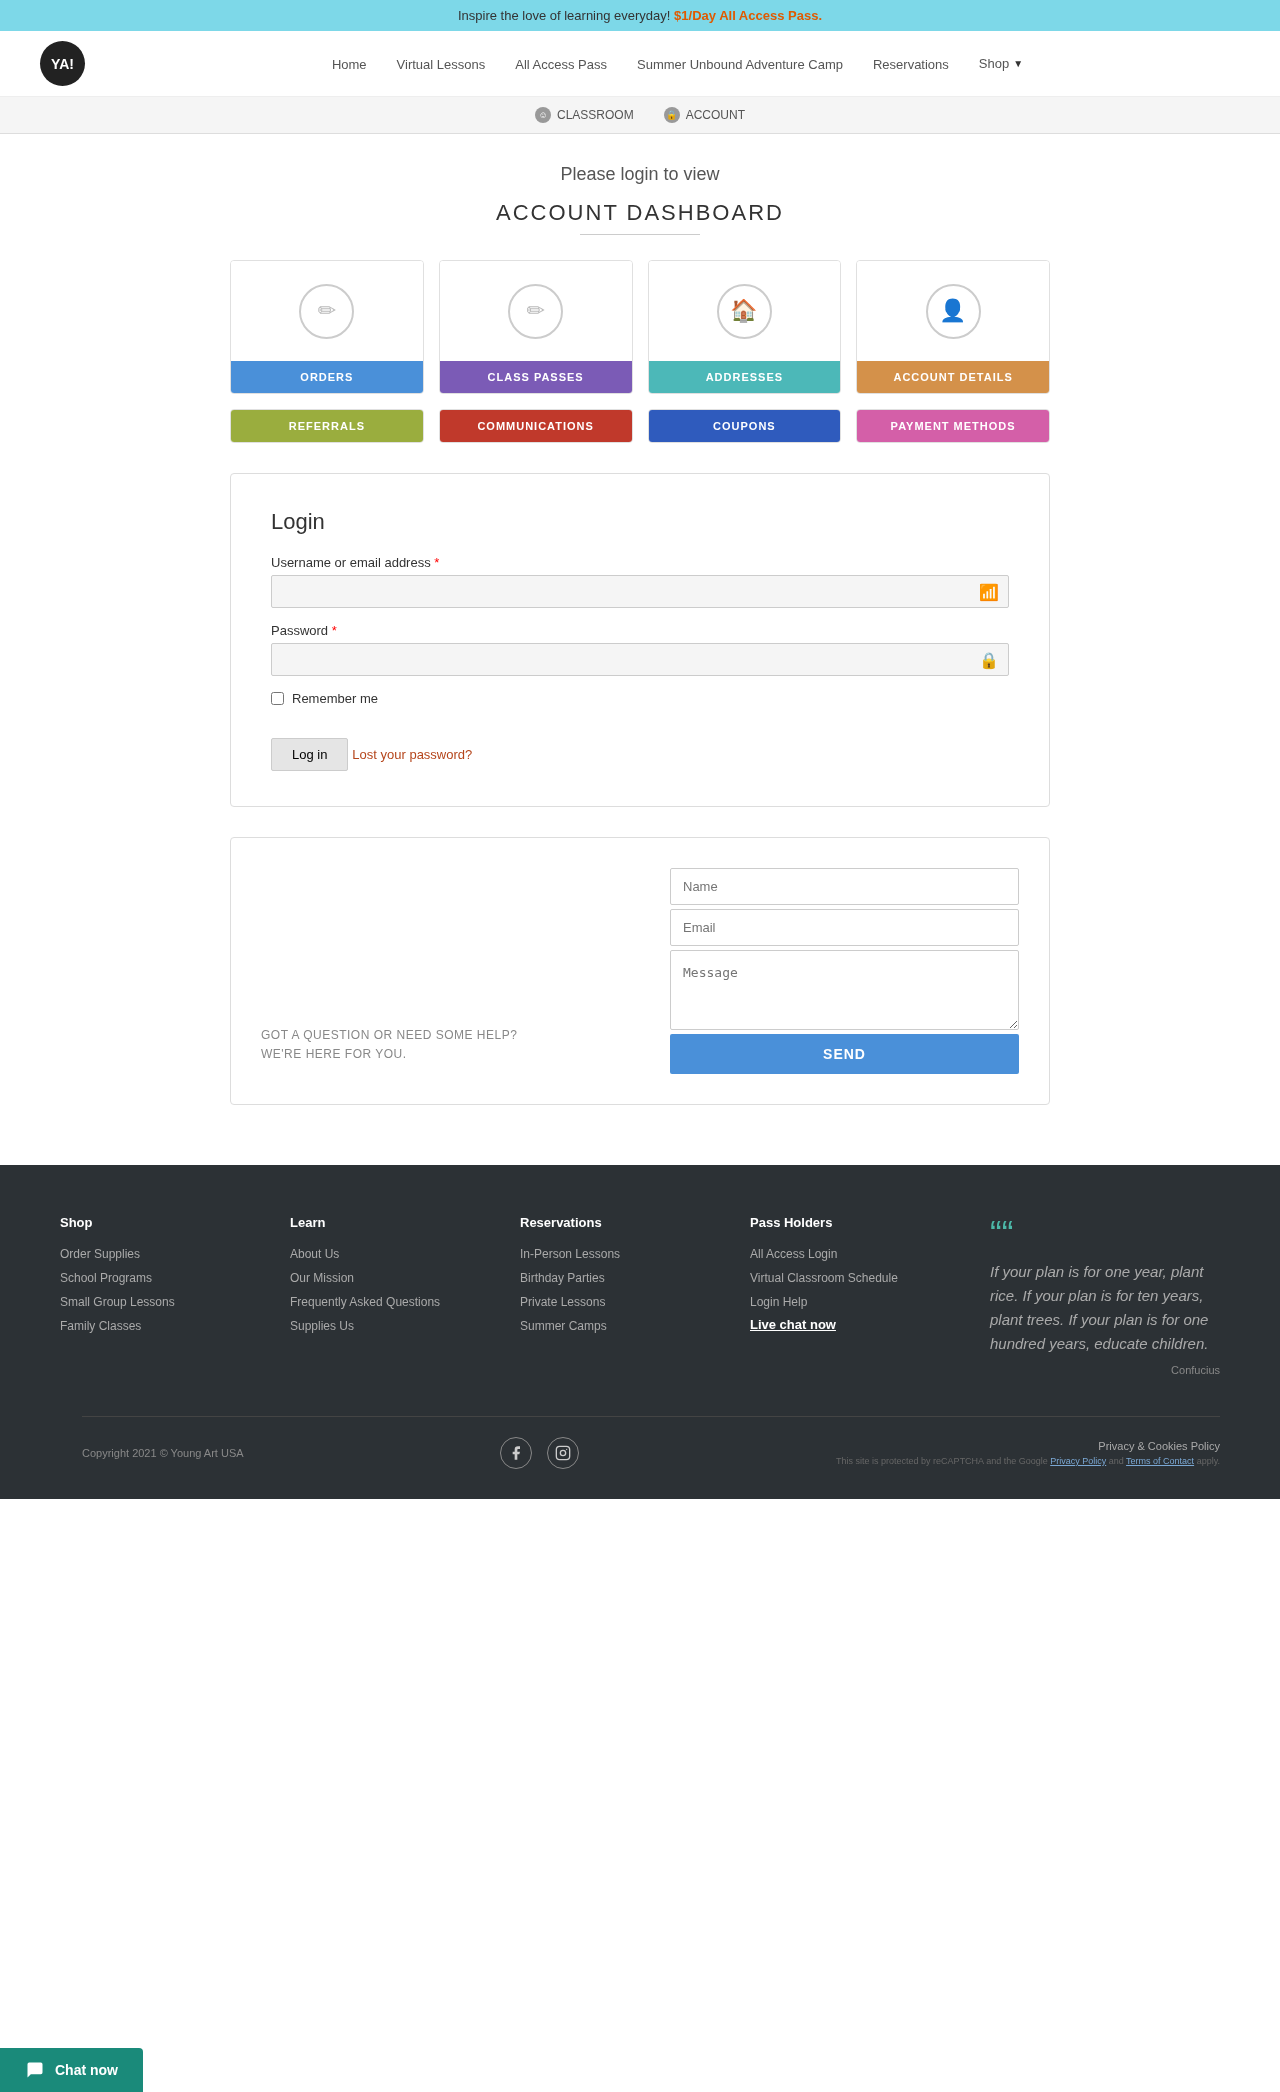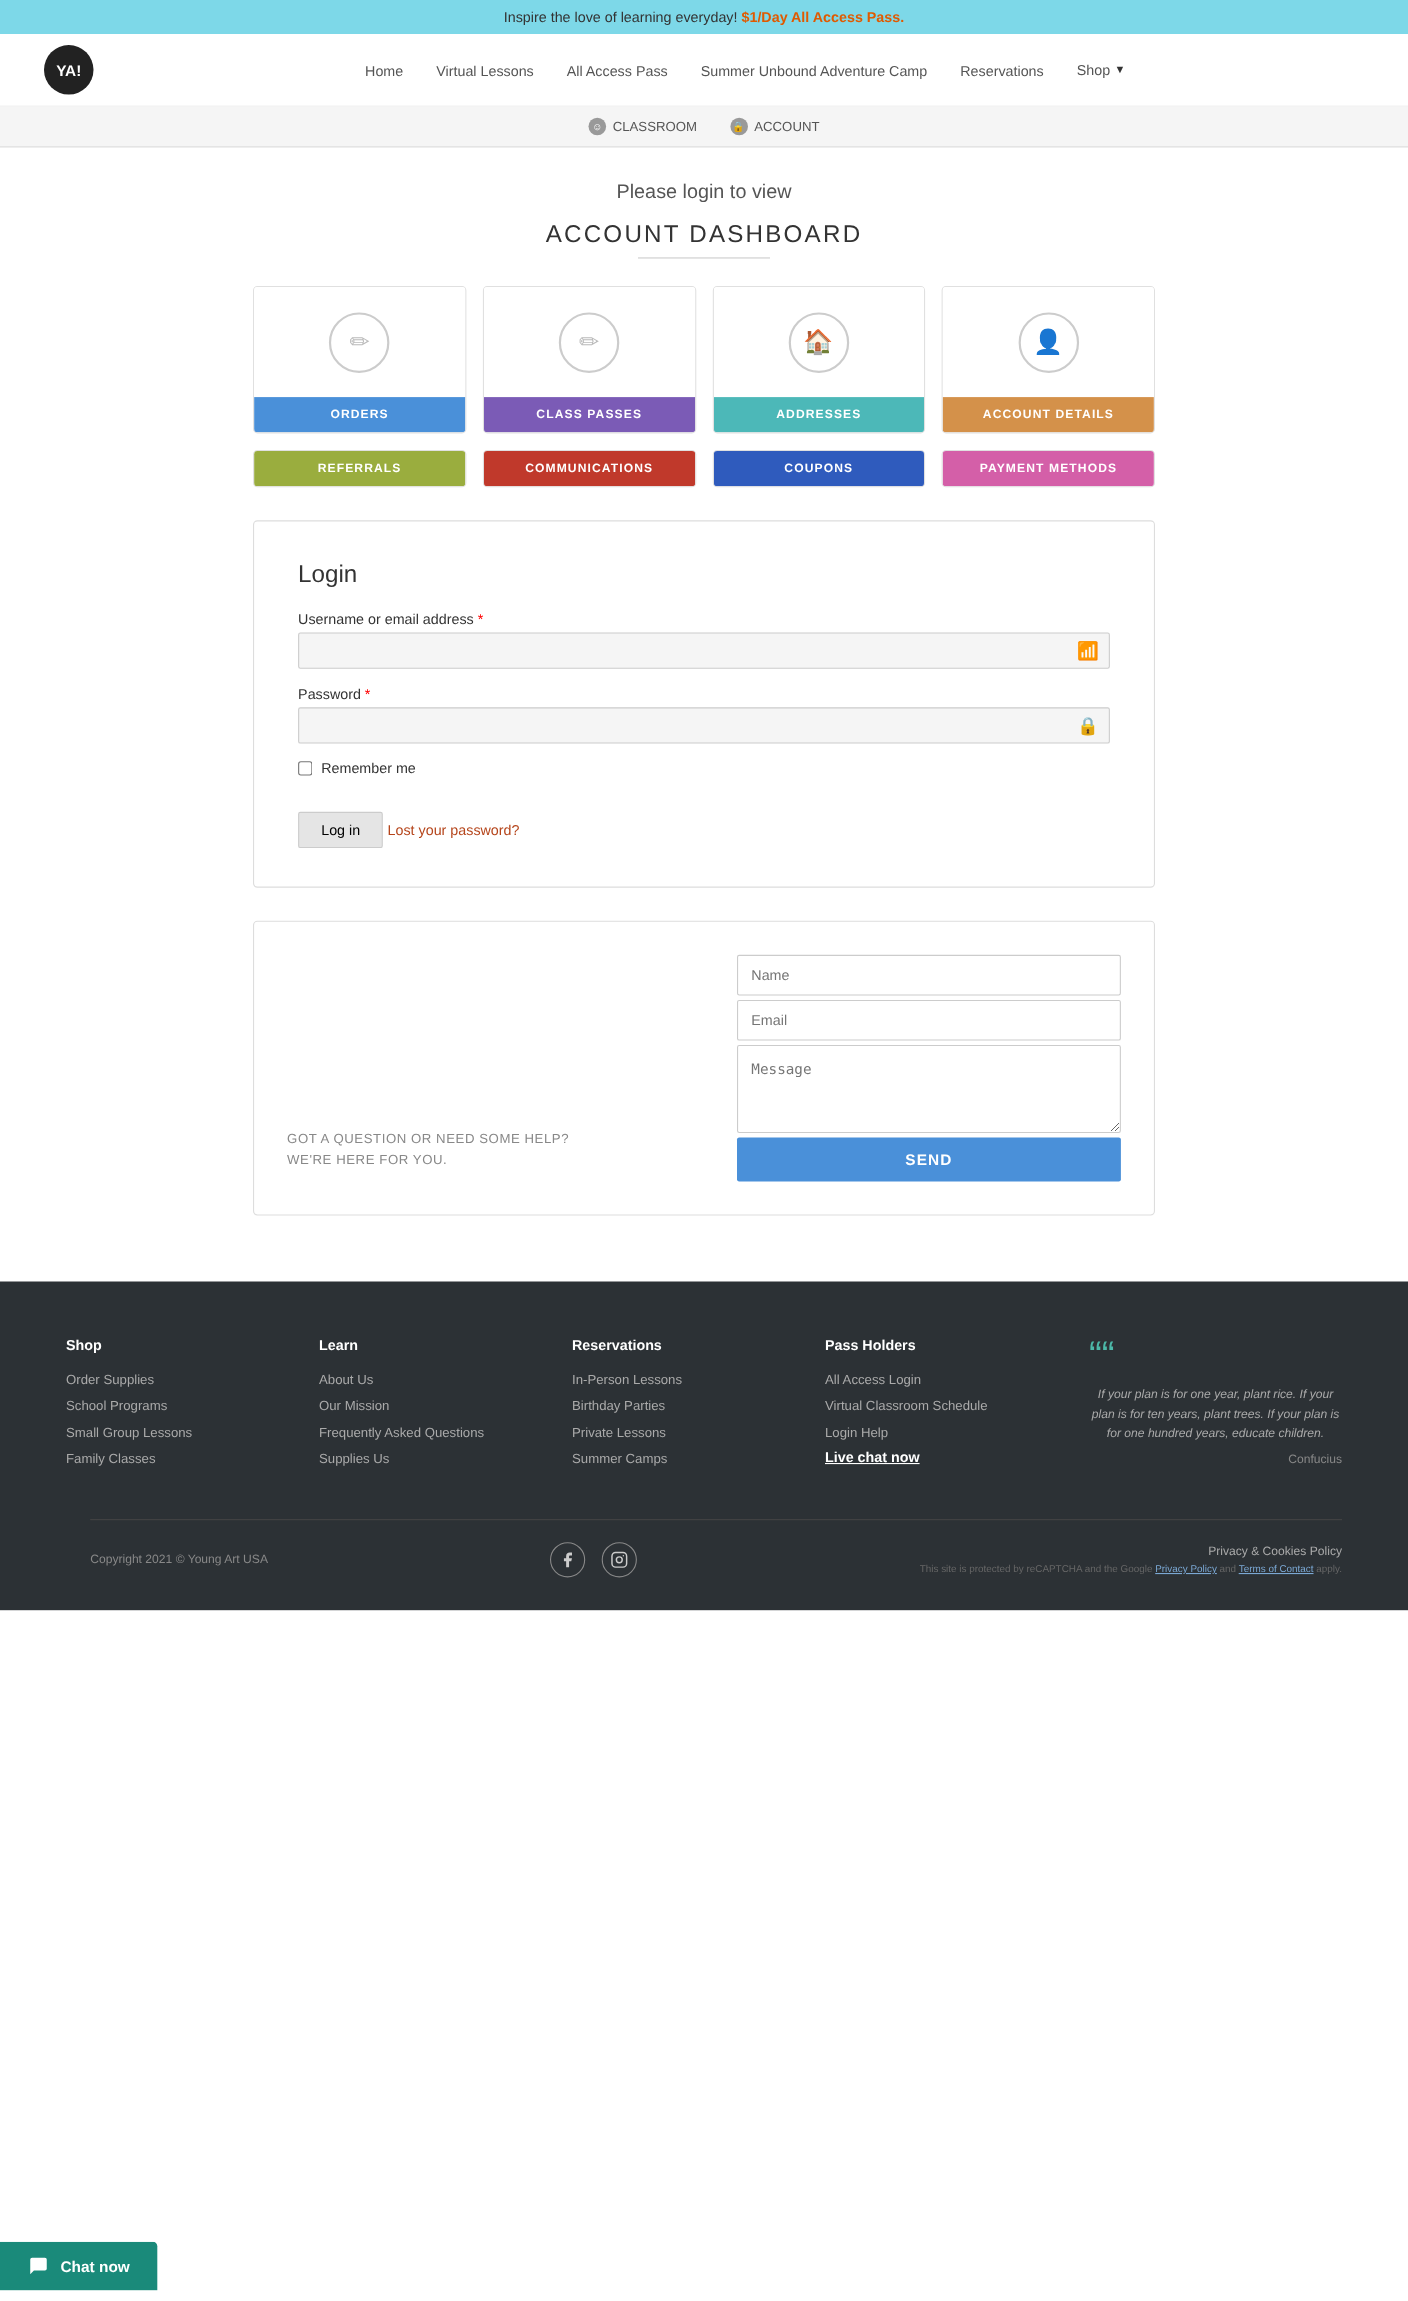--- a/index.html
+++ b/index.html
@@ -331,26 +331,25 @@
     .quote-col {
       padding-left: 10px;
     }
     .quote-mark {
       font-size: 35px;
       color: #4cb8a8;
       line-height: 1;
       margin-bottom: 10px;
     }
     .quote-text {
-      font-size: 11px;
+      font-size: 15px;
       color: #aaa;
       line-height: 1.6;
       font-style: italic;
       margin-bottom: 8px;
-      text-align: center;
     }
     .quote-author {
       font-size: 11px;
       color: #888;
       text-align: right;
     }
 
     
     .footer-bottom {
       border-top: 1px solid #444;
@@ -395,21 +394,21 @@
     }
     .footer-recaptcha {
       font-size: 9px;
       color: #666;
     }
     .footer-recaptcha a { color: #7ba8d4; }
 
     
     .chat-btn {
       position: fixed;
-      bottom: 10px;
+      bottom: 0;
       left: 0;
       background: #1a8a7a;
       color: #fff;
       padding: 12px 25px;
       font-size: 14px;
       font-weight: bold;
       display: flex;
       align-items: center;
       gap: 10px;
       cursor: pointer;

